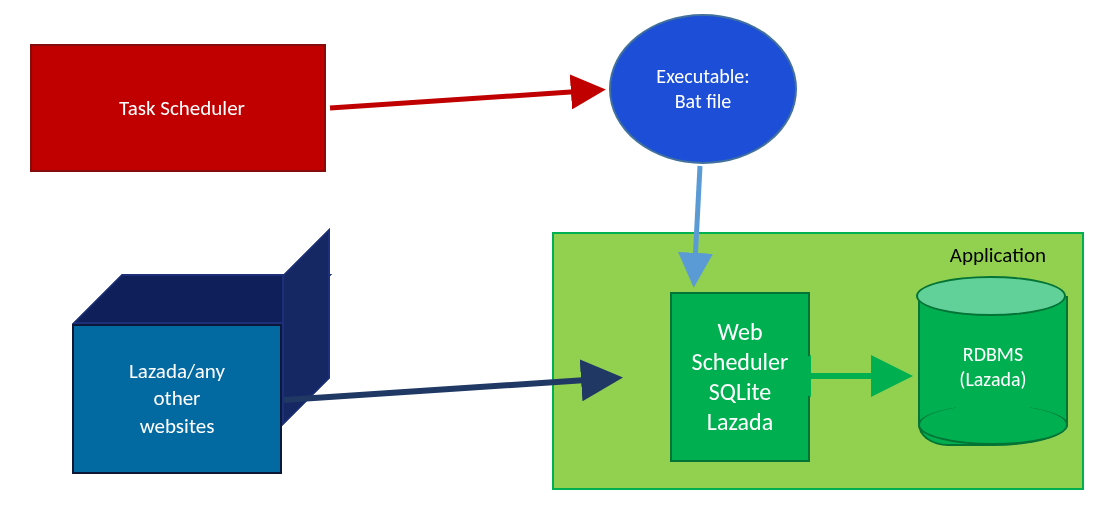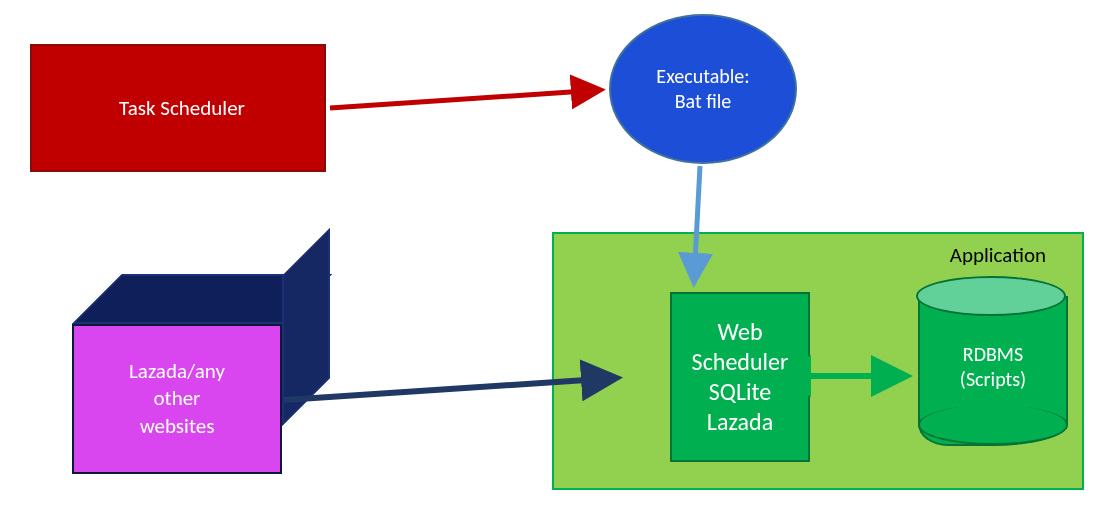--- a/index.html
+++ b/index.html
@@ -164,21 +164,21 @@
     background: #152864;
     transform: skewY(-45deg);
     transform-origin: top left;
     border: 2px solid #1c2f78;
     box-sizing: border-box;
   }
   .cube-front {
     position: absolute;
     left: 0; top: 50px;
     width: 210px; height: 150px;
-    background: #d946ef;
+    background: #0369a1;
     border: 2px solid #0d1838;
     box-sizing: border-box;
     display: flex;
     align-items: center;
     justify-content: center;
     text-align: center;
     color: #fff;
     font-size: 21px;
     line-height: 1.3;
   }
@@ -228,21 +228,21 @@
       <span>Lazada</span>
     </div>
 
     <div class="db">
       <div class="db-body">
         <div class="db-bottom"></div>
       </div>
       <div class="db-top"></div>
       <div class="db-label">
         <span>RDBMS</span><br>
-        <span>(Scripts)</span>
+        <span>(Lazada)</span>
       </div>
     </div>
   </div>
 
   <svg class="arrows">
     <defs>
       <marker id="arrow-red" viewBox="0 0 12 12" refX="10" refY="6" markerWidth="7" markerHeight="7" orient="auto-start-reverse">
         <path d="M0,0 L12,6 L0,12 Z" fill="#c00000"></path>
       </marker>
       <marker id="arrow-blue" viewBox="0 0 12 12" refX="10" refY="6" markerWidth="7" markerHeight="7" orient="auto-start-reverse">

